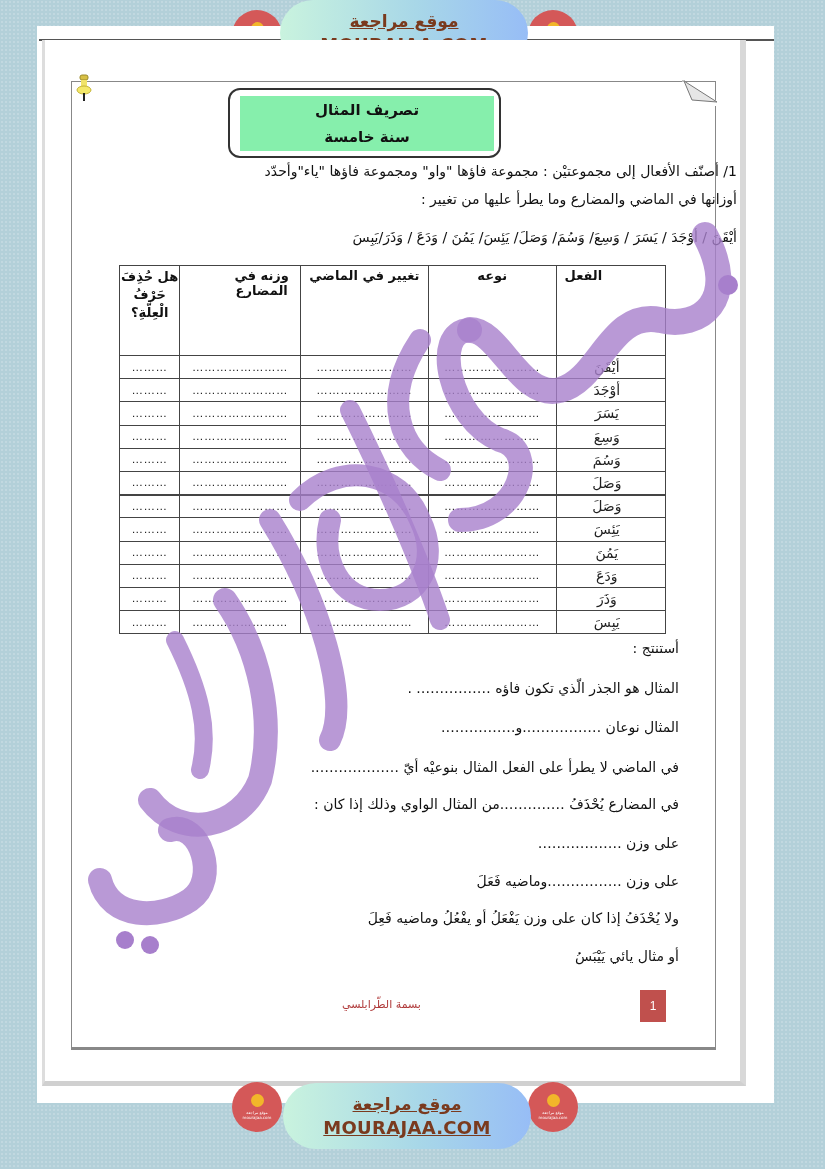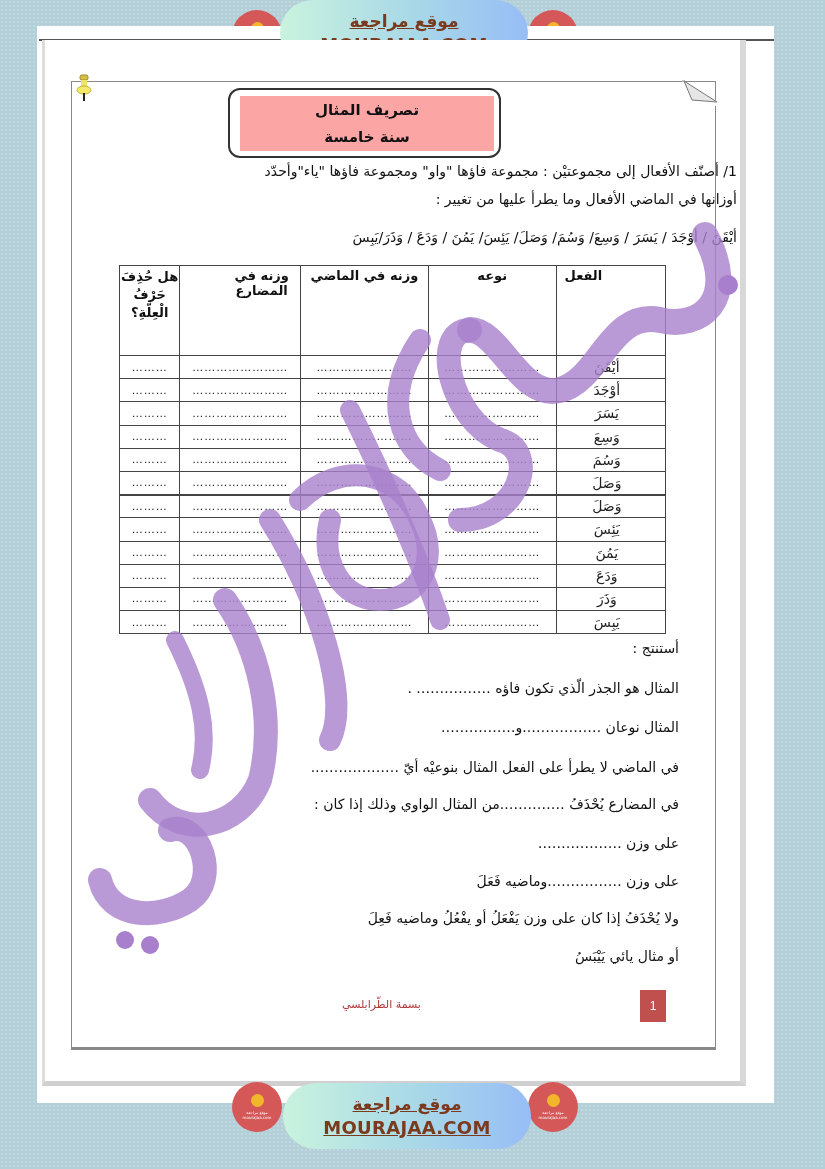--- a/index.html
+++ b/index.html
@@ -32,21 +32,21 @@
     .fold {
       position: absolute; left: 682px; top: 80px; width: 36px; height: 26px;
     }
     .pin { position: absolute; left: 74px; top: 72px; width: 20px; height: 32px; }
 
     .title-box {
       position: absolute; left: 228px; top: 88px; width: 273px; height: 70px;
       border: 2px solid #333; border-radius: 12px; background: #fff;
     }
     .title-fill {
-      position: absolute; left: 10px; top: 6px; width: 254px; height: 55px; background: #fca5a5;
+      position: absolute; left: 10px; top: 6px; width: 254px; height: 55px; background: #86efac;
       display: flex; flex-direction: column; align-items: center; justify-content: space-around;
       direction: rtl;
     }
     .title-fill span { font-family: "DejaVu Sans", sans-serif; font-weight: bold; font-size: 15px; color: #111; }
 
     .ar { direction: rtl; font-family: "DejaVu Sans", sans-serif; color: #111; position: absolute; white-space: nowrap; }
     .q1 { right: 88px; top: 163px; font-size: 14px; }
     .q1b { right: 88px; top: 191px; font-size: 14px; }
     .verbs { right: 88px; top: 229px; font-size: 14px; margin-left: 13px; }
 
@@ -128,29 +128,29 @@
 </svg>
 
 <div class="title-box">
   <div class="title-fill">
     <span>تصريف المثال</span>
     <span>سنة خامسة</span>
   </div>
 </div>
 
 <div class="ar q1">1/ أصنّف الأفعال إلى مجموعتيْن : مجموعة فاؤها "واو" ومجموعة فاؤها "ياء"وأحدّد</div>
-<div class="ar q1b">أوزانها في الماضي الأفعال وما يطرأ عليها من تغيير :</div>
+<div class="ar q1b">أوزانها في الماضي والمضارع وما يطرأ عليها من تغيير :</div>
 <div class="ar verbs">أيْقَنَ / أوْجَدَ / يَسَرَ / وَسِعَ/ وَسُمَ/ وَصَلَ/ يَئِسَ/ يَمُنَ / وَدَعَ / وَذَرَ/يَبِسَ</div>
 
 <table class="grid">
   <thead>
     <tr>
       <th class="c4">الفعل</th>
       <th class="c3">نوعه</th>
-      <th class="c3">وزنه في الماضي</th>
+      <th class="c3">تغيير في الماضي</th>
       <th class="c2">وزنه في المضارع</th>
       <th class="c5">هل حُذِفَ حَرْفُ الْعِلّةِ؟</th>
     </tr>
   </thead>
   <tbody id="tbody">
       <tr>
         <td class="verb">أيْقَنَ</td>
         <td>……………………</td>
         <td>……………………</td>
         <td>……………………</td>

